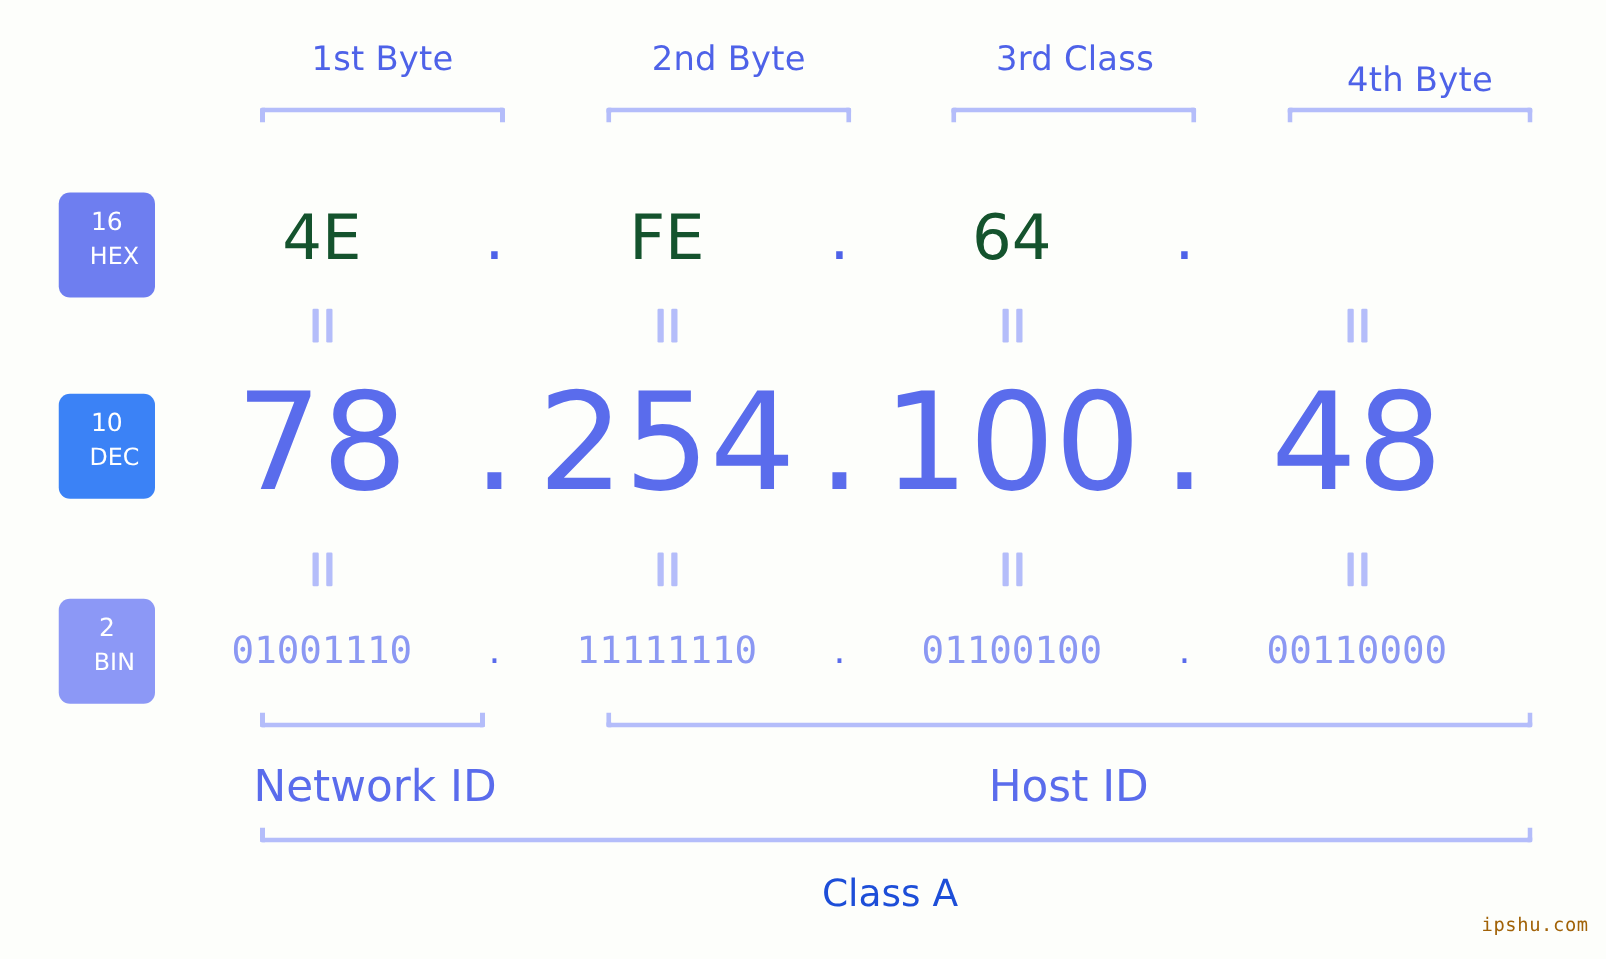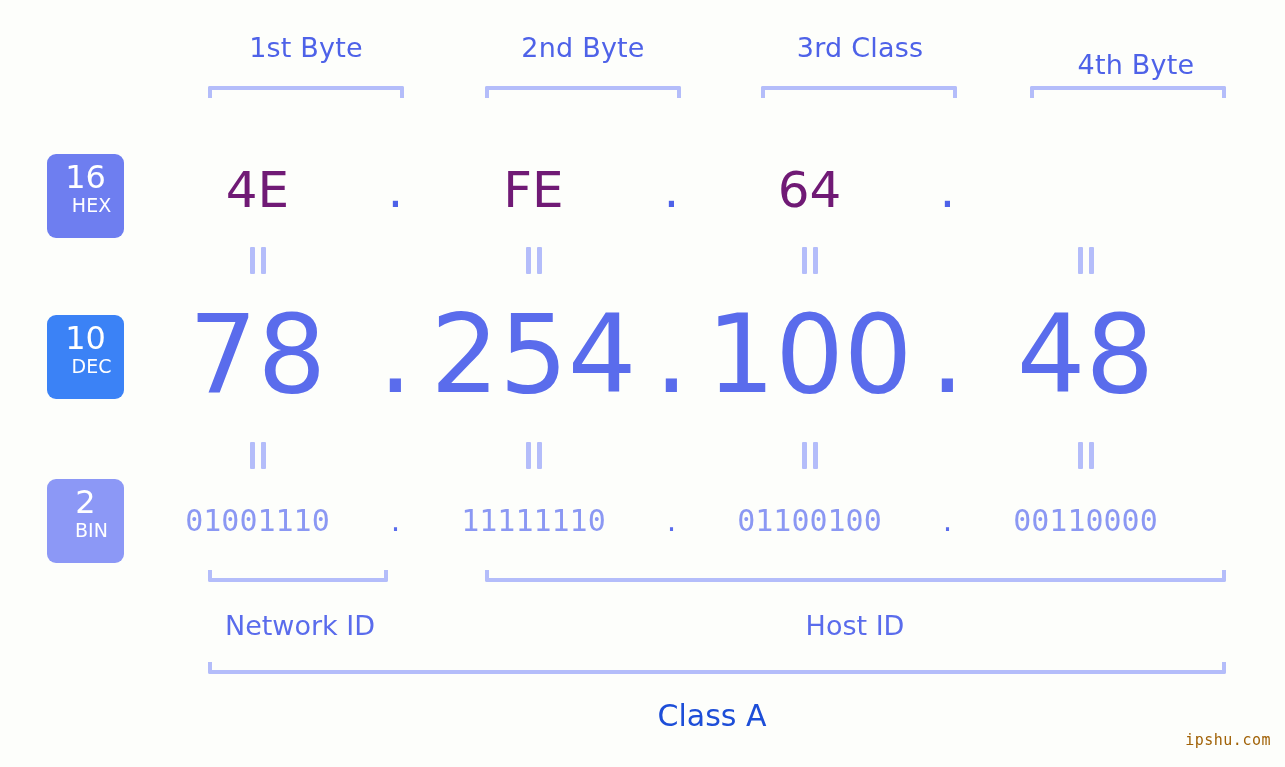--- a/index.html
+++ b/index.html
@@ -64,21 +64,21 @@
     width: 77px;
     border-radius: 9px;
     color: #ffffff;
     text-align: center;
     box-sizing: border-box;
     padding-top: 7px;
     user-select: none;
   }
   .base-badge .num {
     display: block;
-    font-size: 32px;
+    font-size: 20px;
     line-height: 33px;
     font-family: "DejaVu Sans", sans-serif;
     font-weight: 400;
   }
   .base-badge .nm {
     display: block;
     font-size: 19px;
     line-height: 22px;
     font-family: "DejaVu Sans", sans-serif;
     font-weight: 400;
@@ -100,21 +100,21 @@
   .dot {
     text-align: center;
     white-space: nowrap;
   }
 
   
   .hex-row { top: 150px; height: 80px; }
   .hex-row .cell {
     flex: 0 0 215px;
     font-size: 50px;
-    color: #701a75;
+    color: #14532d;
     font-family: "DejaVu Sans", sans-serif;
     line-height: 80px;
   }
   .hex-row .dot {
     flex: 0 0 61px;
     font-size: 50px;
     color: #4e62e8;
     line-height: 80px;
     font-family: "DejaVu Sans", sans-serif;
   }
@@ -175,21 +175,21 @@
     width: 5px;
     height: 27px;
     background: #b4bdfa;
     border-radius: 1px;
     display: block;
   }
 
   
   .section-label {
     position: absolute;
-    font-size: 27px;
+    font-size: 35px;
     color: #5a6cec;
     font-family: "DejaVu Sans", sans-serif;
     text-align: center;
     white-space: nowrap;
   }
   .class-label {
     position: absolute;
     font-size: 30px;
     color: #1d4ed8;
     font-family: "DejaVu Sans", sans-serif;

